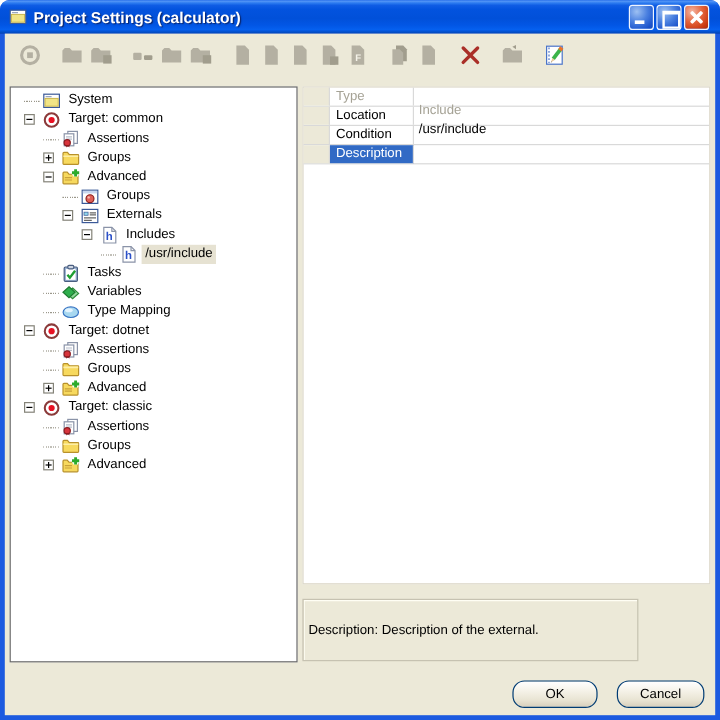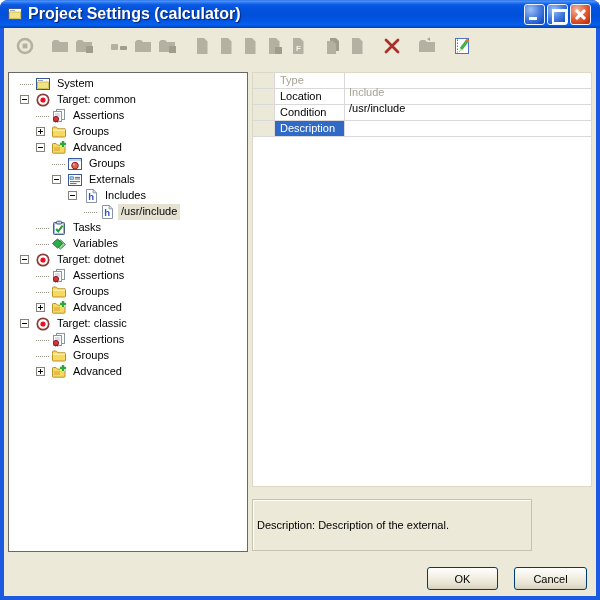--- a/index.html
+++ b/index.html
@@ -5,21 +5,21 @@
   html,body{margin:0;padding:0;background:#fff;}
   *{box-sizing:border-box;}
   body{width:600px;height:600px;font-family:"Liberation Sans",sans-serif;font-size:11px;color:#000;}
   .window{position:relative;width:600px;height:600px;background:var(--borderblue,#1c5ae0);
     border-radius:8px 8px 0 0;overflow:hidden;}
   
   .titlebar{position:absolute;left:0;top:0;width:600px;height:28px;display:flex;align-items:center;
     padding-left:7px;
     background:linear-gradient(180deg,#2a70ea 0%,#5093f5 4%,#2c7bf0 9%,#0f5ce4 16%,#0353de 28%,#0150d9 55%,#0256e5 75%,#0560ef 88%,#024bc2 97%,#013ca8 100%);}
   .title-icon{width:16px;height:16px;margin-right:5px;flex:0 0 auto;}
-  .title-text{color:#fff;font-size:16px;font-weight:bold;text-shadow:1px 1px 1px #0a246a;white-space:nowrap;}
+  .title-text{color:#fff;font-size:13px;font-weight:bold;text-shadow:1px 1px 1px #0a246a;white-space:nowrap;}
   .cap-buttons{position:absolute;right:9px;top:4px;display:flex;gap:2px;}
   .capbtn{position:relative;width:21px;height:21px;border:1px solid #eef4ff;border-radius:3px;
     background:radial-gradient(circle at 30% 25%,#9dc0f2 0%,#4a80e0 45%,#1e55cc 80%,#1747b0 100%);}
   .capbtn.close{background:radial-gradient(circle at 30% 25%,#f4b5a2 0%,#e4643c 45%,#ca3a12 80%,#a82c0c 100%);}
   .cap-min::after{content:"";position:absolute;left:4px;bottom:4px;width:8px;height:3px;background:#fff;}
   .cap-max::after{content:"";position:absolute;left:4px;top:4px;width:11px;height:10px;border:2px solid #fff;border-top-width:3px;}
   .cap-close::before,.cap-close::after{content:"";position:absolute;left:3px;top:8px;width:13px;height:3px;background:#fff;border-radius:1px;}
   .cap-close::before{transform:rotate(45deg);}
   .cap-close::after{transform:rotate(-45deg);}
   
@@ -52,21 +52,21 @@
   .prow{display:flex;height:16px;border-bottom:1px solid #d9d9d9;}
   .pind{flex:0 0 22px;background:#ece9d8;border-right:1px solid #d9d9d9;}
   .pname{flex:0 0 70px;border-right:1px solid #d9d9d9;padding:1px 0 0 5px;line-height:13px;}
   .pval{flex:1;padding:13px 0 0 4px;line-height:13px;}
   .prow.disabled .pname,.prow.disabled .pval{color:#a5a295;}
   .prow.selected .pname{background:var(--selblue,#316ac5);color:#fff;}
   
   .helpbox{position:absolute;left:248px;top:471px;width:280px;height:52px;
     border:1px solid #c6c2b1;box-shadow:inset 1px 1px 0 #fffef4;display:flex;align-items:center;padding-left:4px;}
   
-  .btn{position:absolute;height:23px;border:1px solid #003c74;border-radius:3px;
+  .btn{position:absolute;height:23px;border:1px solid #003c74;border-radius:10px;
     background:linear-gradient(180deg,#ffffff 0%,#f4f1e6 40%,#e8e3d2 75%,#d8d0bd 100%);
     display:flex;align-items:center;justify-content:center;font-size:11px;color:#000;}
   .btn-ok{left:423px;top:539px;width:71px;}
   .btn-cancel{left:510px;top:539px;width:73px;}
 </style>
 </head>
 <body>
 
 <div class="window">
 
@@ -321,20 +321,29 @@
   <div class="trow">
     <span class="tind" style="width: 26px;"></span>
     <span class="tslot dotline"></span>
     <span class="ticon"><svg viewBox="0 0 16 16">
               <polygon points="9.5,4 14.5,8.5 9.5,13 4.5,8.5" fill="#8fd89a" stroke="#2e8b3a"></polygon>
               <polygon points="6.5,3 11.5,7.5 6.5,12 1.5,7.5" fill="#2fae4c" stroke="#1d7a30"></polygon>
             </svg></span>
     <span class="tlabel">Variables</span>
   </div>
 
+  <div class="trow">
+    <span class="tind" style="width: 26px;"></span>
+    <span class="tslot dotline"></span>
+    <span class="ticon"><svg viewBox="0 0 16 16">
+              <ellipse cx="8" cy="8.2" rx="6.4" ry="4.4" fill="#a8d8f0" stroke="#3a76c4"></ellipse>
+              <ellipse cx="6.4" cy="6.6" rx="3.2" ry="1.7" fill="#e4f4fe"></ellipse>
+            </svg></span>
+    <span class="tlabel">Type Mapping</span>
+  </div>
 
   <div class="trow">
     <span class="tind" style="width: 10px;"></span>
     <span class="tslot">
             <span class="expbox"></span>
           </span>
     <span class="ticon"><svg viewBox="0 0 16 16">
               <circle cx="8" cy="8" r="5.7" fill="#fff" stroke="#8b3a3a" stroke-width="1.7"></circle>
               <circle cx="8" cy="8" r="2.6" fill="#e81123"></circle>
             </svg></span>

